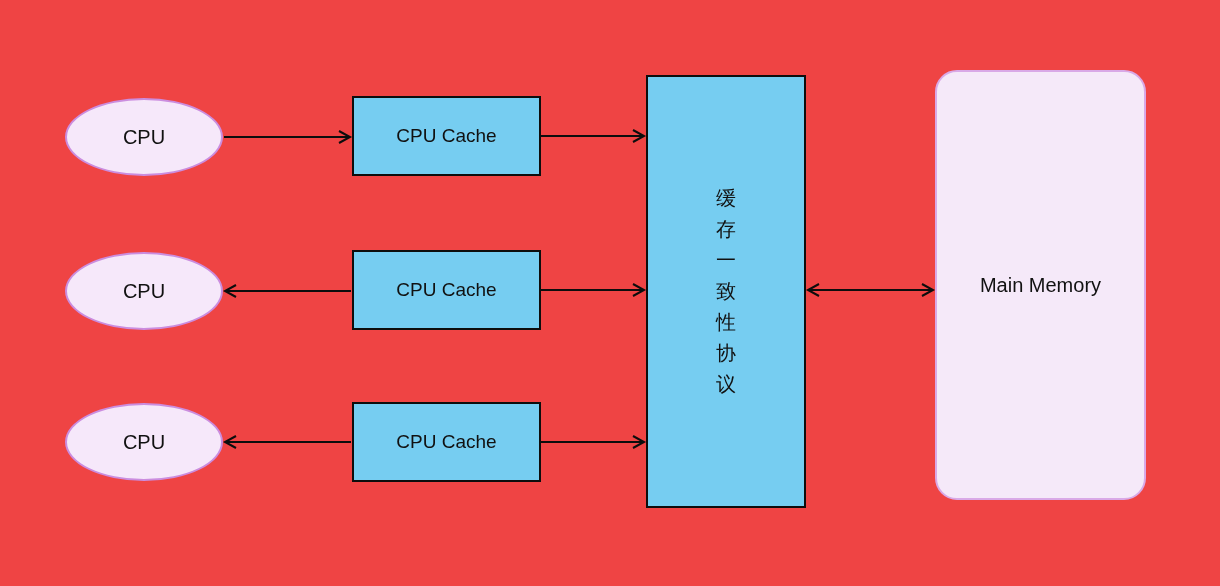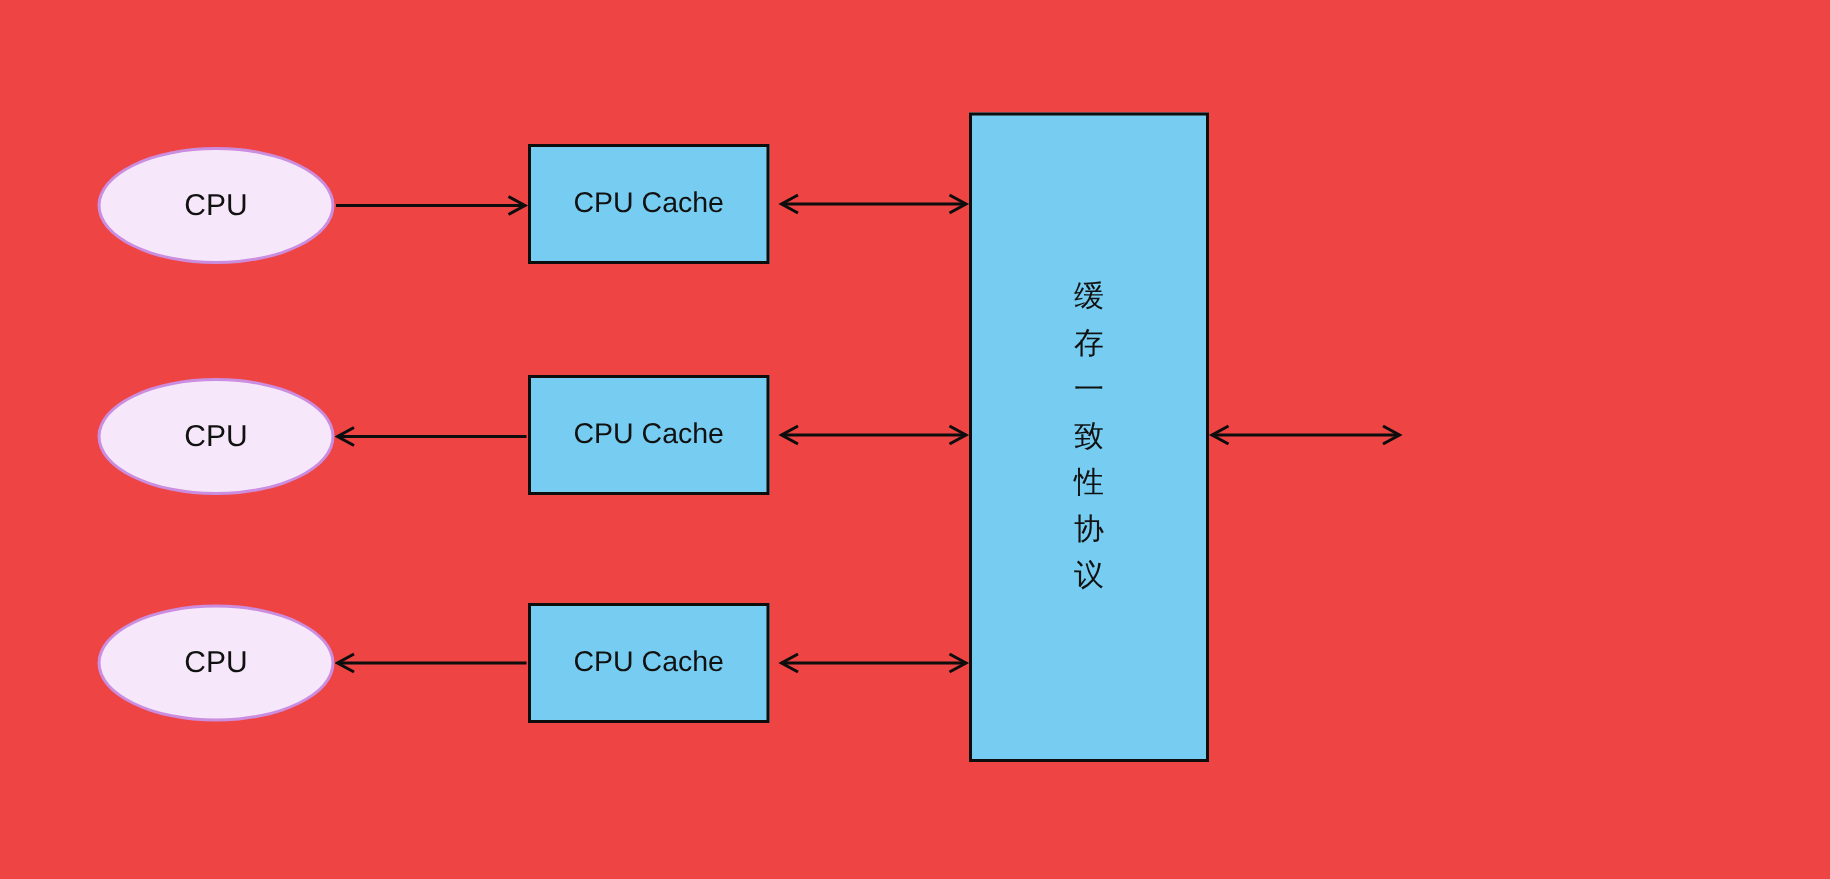--- a/index.html
+++ b/index.html
@@ -29,21 +29,21 @@
     left: 65px;
     border-radius: 50%;
     background: #f6e8fa;
     border: 2px solid #cb8ddf;
     font-size: 20px;
   }
   .cpu-1 { top: 98px; }
   .cpu-2 { top: 252px; }
   .cpu-3 { top: 403px; }
   .cache-box {
-    width: 161px;
+    width: 189px;
     height: 80px;
     left: 352px;
     background: #76cdf1;
     border: 2px solid #0d0d0d;
     font-size: 19px;
   }
   .cache-1 { top: 96px; }
   .cache-2 { top: 250px; }
   .cache-3 { top: 402px; }
   .protocol-box {
@@ -155,14 +155,17 @@
   <div class="node protocol-box">
     <div class="vchar">缓</div>
     <div class="vchar">存</div>
     <div class="vchar">一</div>
     <div class="vchar">致</div>
     <div class="vchar">性</div>
     <div class="vchar">协</div>
     <div class="vchar">议</div>
   </div>
 
+  <div class="node memory-box">
+    <span>Main Memory</span>
+  </div>
 
 </div>
 
 </body></html>

